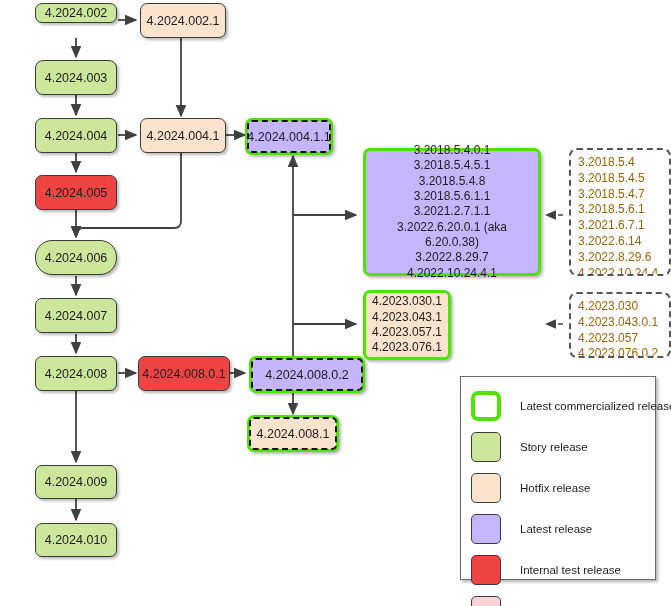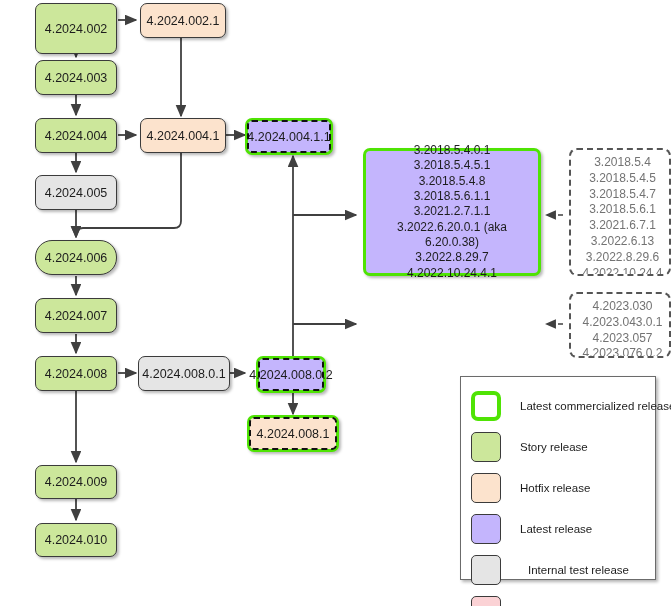--- a/index.html
+++ b/index.html
@@ -26,21 +26,21 @@
     font-size:12.5px;
     color:#1d1d1d;
     line-height:1.28;
     box-shadow:2px 2px 3px rgba(0,0,0,0.28);
     z-index:3;
     white-space:nowrap;
   }
   .story   {background:#cce79b;}
   .hotfix  {background:#fce3cd;}
   .rapid   {background:#c4b5fd;}
-  .internal{background:#e5e5e5;}
+  .internal{background:#ef4444;}
   .recall  {background:#fbd2d5;}
 
   
   .latest{
     border:3px solid #4fe304;
     box-shadow:2px 2px 3px rgba(0,0,0,0.28);
   }
   
   .latest.dashed::after{
     content:"";
@@ -59,26 +59,25 @@
   }
   .multiline span{display:block;}
 
   .ghost{
     position:absolute;
     box-sizing:border-box;
     border:2px dashed #555;
     border-radius:8px;
     background:#ffffff;
     font-size:12px;
-    color:#737373;
+    color:#a16207;
     padding:5px 2px 5px 7px;
     line-height:1.32;
     z-index:2;
     overflow:hidden;
-    text-align:center;
   }
   .ghost span{display:block;white-space:nowrap;}
 
   #legend{
     position:absolute;
     left:460px;top:376px;width:196px;height:204px;
     box-sizing:border-box;
     background:#ffffff;
     border:1px solid #6b6b6b;
     box-shadow:2px 2px 3px rgba(0,0,0,0.30);
@@ -141,21 +140,21 @@
     <g stroke="#404040" stroke-width="1.6" fill="none" stroke-dasharray="5,4" marker-end="url(#ah)">
       <path d="M563,215 L546,215"></path>
       <path d="M563,324 L546,324"></path>
     </g>
 
     <g stroke="#404040" stroke-width="1.8" fill="none">
       <path d="M293,215 Q293,215 293,215"></path>
     </g>
   </svg>
 
-  <div class="node story" style="left:35px;top:3px;width:82px;height:51px;">
+  <div class="node story" style="left:35px;top:3px;width:82px;height:20px;">
     <span>4.2024.002</span>
   </div>
 
   <div class="node hotfix" style="left:140px;top:3px;width:86px;height:35px;">
     <span>4.2024.002.1</span>
   </div>
 
   <div class="node story" style="left:35px;top:60px;width:82px;height:35px;border-radius:8px;">
     <span>4.2024.003</span>
   </div>
@@ -173,33 +172,33 @@
   </div>
 
   <div class="node internal" style="left:35px;top:175px;width:82px;height:35px;">
     <span>4.2024.005</span>
   </div>
 
   <div class="node story" style="left:35px;top:240px;width:82px;height:35px;border-radius:17px;">
     <span>4.2024.006</span>
   </div>
 
-  <div class="node story" style="left:35px;top:298px;width:82px;height:35px;border-radius:8px;">
+  <div class="node story" style="left:35px;top:298px;width:82px;height:35px;">
     <span>4.2024.007</span>
   </div>
 
   <div class="node story" style="left:35px;top:356px;width:82px;height:35px;">
     <span>4.2024.008</span>
   </div>
 
   <div class="node internal" style="left:138px;top:356px;width:92px;height:35px;">
     <span>4.2024.008.0.1</span>
   </div>
 
-  <div class="node rapid latest dashed" style="left:256px;top:356px;width:70px;height:37px;">
+  <div class="node rapid latest dashed" style="left:249px;top:356px;width:116px;height:37px;">
     <span>4.2024.008.0.2</span>
   </div>
 
   <div class="node hotfix latest dashed" style="left:247px;top:415px;width:92px;height:37px;">
     <span>4.2024.008.1</span>
   </div>
 
   <div class="node story" style="left:35px;top:465px;width:82px;height:34px;">
     <span>4.2024.009</span>
   </div>
@@ -218,25 +217,31 @@
     <span>3.2022.8.29.7</span>
     <span>4.2022.10.24.4.1</span>
   </div>
 
   <div class="ghost" style="left:569px;top:148px;width:102px;height:128px;">
     <span>3.2018.5.4</span>
     <span>3.2018.5.4.5</span>
     <span>3.2018.5.4.7</span>
     <span>3.2018.5.6.1</span>
     <span>3.2021.6.7.1</span>
-    <span>3.2022.6.13</span>
+    <span>3.2022.6.14</span>
     <span>3.2022.8.29.6</span>
     <span>4.2022.10.24.4</span>
   </div>
 
+  <div class="node hotfix latest multiline" style="left:363px;top:290px;width:88px;height:70px;">
+    <span>4.2023.030.1</span>
+    <span>4.2023.043.1</span>
+    <span>4.2023.057.1</span>
+    <span>4.2023.076.1</span>
+  </div>
 
   <div class="ghost" style="left:569px;top:292px;width:102px;height:66px;">
     <span>4.2023.030</span>
     <span>4.2023.043.0.1</span>
     <span>4.2023.057</span>
     <span>4.2023.076.0.2</span>
   </div>
 
   <div id="legend" style="height: 204px;">
     <div class="legend-row" style="top:14px;">
@@ -248,21 +253,21 @@
       <div class="legend-label">Story release</div>
     </div>
     <div class="legend-row" style="top:96px;">
       <div class="swatch hotfix"></div>
       <div class="legend-label">Hotfix release</div>
     </div>
     <div class="legend-row" style="top:137px;">
       <div class="swatch rapid"></div>
       <div class="legend-label">Latest release</div>
     </div>
-    <div class="legend-row" style="top:178px;gap:8px;">
+    <div class="legend-row" style="top:178px;">
       <div class="swatch internal"></div>
       <div class="legend-label">Internal test release</div>
     </div>
     <div class="legend-row" style="top:219px;">
       <div class="swatch recall"></div>
       <div class="legend-label">Recalled release</div>
     </div>
   </div>
 
 </div>

